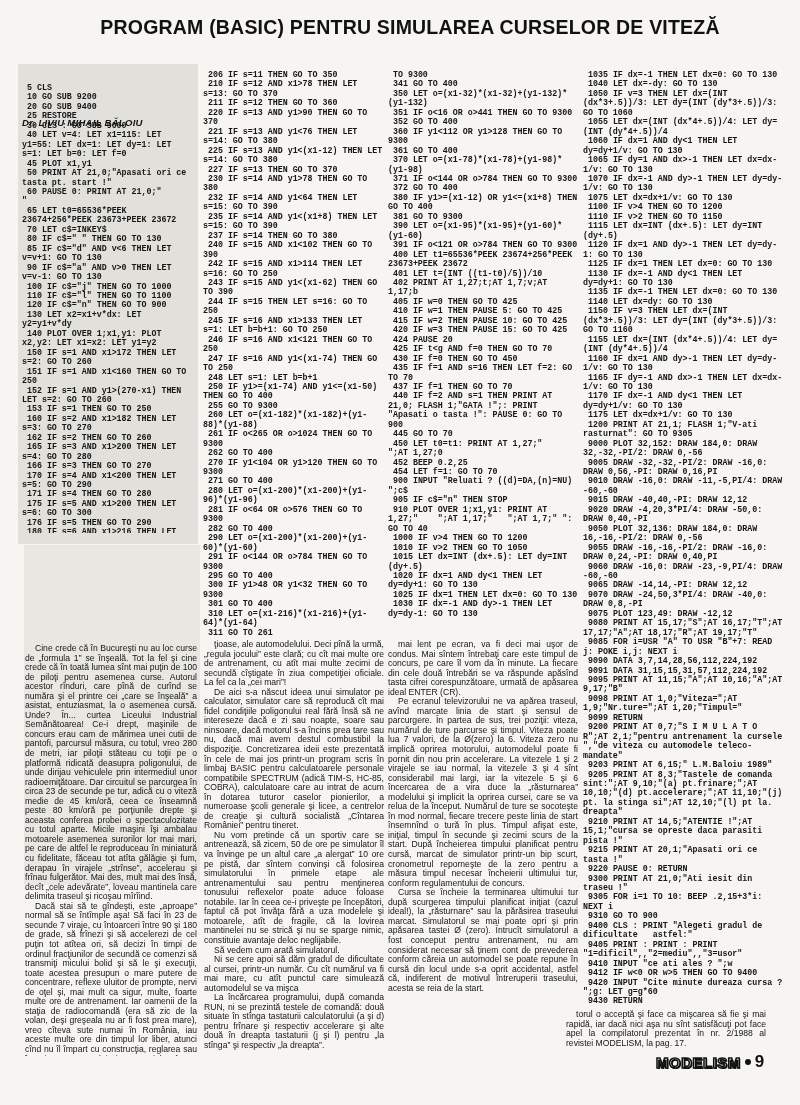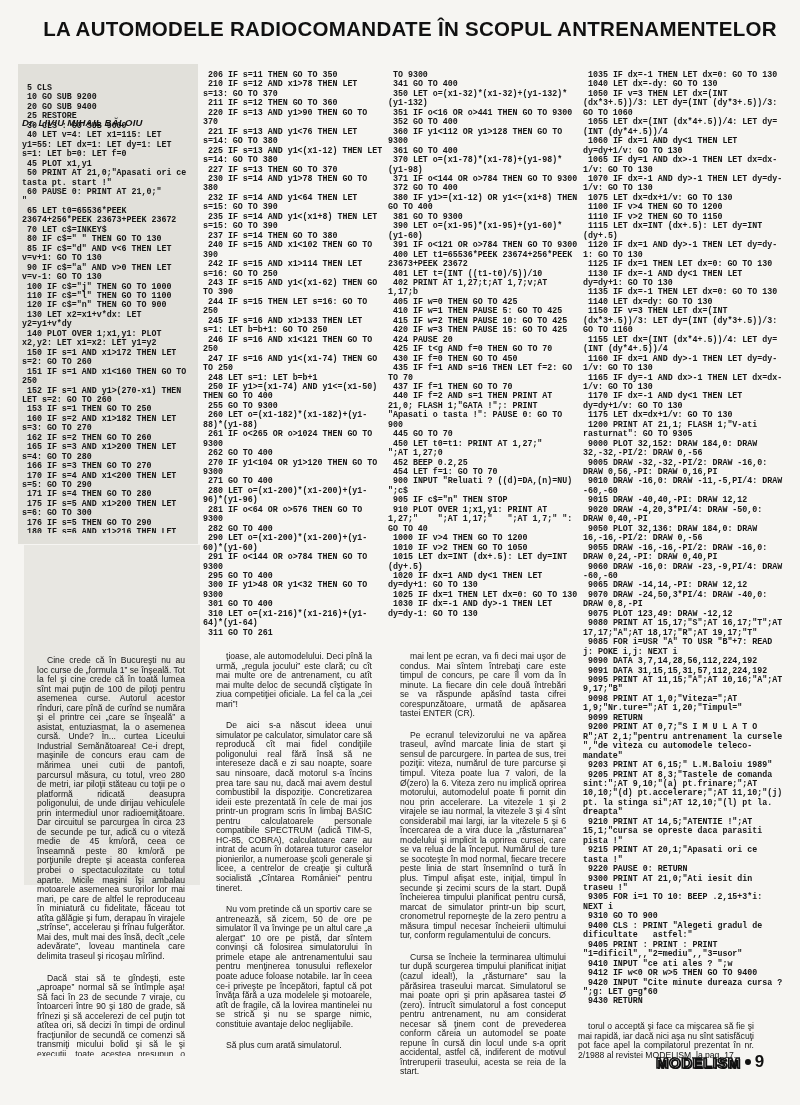--- a/index.html
+++ b/index.html
@@ -12,65 +12,65 @@
   .title .l2 { font-size: 20.5px; letter-spacing: 0.3px; line-height: 26px; }
 
   .shade { position: absolute; background: #cfcdc7; opacity: 0.55; }
 
   .col { position: absolute; font-family: "Liberation Mono", monospace; font-size: 8.3px; line-height: 9.45px; font-weight: bold; color: #161616; white-space: pre-wrap; overflow: hidden; }
   .code-line { display: block; }
 
   .author { position: absolute; left: 22px; top: 69px; font-family: "Liberation Sans", sans-serif; font-style: italic; font-weight: bold; font-size: 9.5px; letter-spacing: 0.3px; color: #111; margin-top: 48px; }
 
   .prose { position: absolute; font-family: "Liberation Sans", sans-serif; font-size: 8.6px; line-height: 9.55px; color: #151515; text-align: justify; hyphens: auto; overflow: hidden; }
-  .prose p { text-indent: 10px; margin: 12px; }
+  .prose p { text-indent: 10px; margin: 0; }
 
   .footer { position: absolute; left: 656px; top: 1052px; display: flex; align-items: center; gap: 4px; }
   .logo { font-family: "Liberation Sans", sans-serif; font-weight: bold; font-size: 15px; color: #f6f5f2; -webkit-text-stroke: 1.6px #111; letter-spacing: 0.5px; text-shadow: 1px 1px 0 #111; }
   .dot { width: 6px; height: 6px; border-radius: 50%; background: #111; }
   .pagenum { font-family: "Liberation Sans", sans-serif; font-weight: bold; font-size: 17px; color: #111; }
 </style>
 </head>
 <body>
 
 <div class="page">
 
   <div class="shade" style="left:18px;top:64px;width:180px;height:480px;"></div>
   <div class="shade" style="left:24px;top:545px;width:176px;height:340px;opacity:0.35;"></div>
 
   <div class="title">
-    <div class="l2">LA AUTOMODELE RADIOCOMANDATE ÎN SCOPUL ANTRENAMENTELOR</div>
+    <div class="l1">PROGRAM (BASIC) PENTRU SIMULAREA CURSELOR DE VITEZĂ</div>
   </div>
 
   <div class="author">Dr. LIVIU MIHAIL BĂLOIU</div>
 
   <div class="col" id="lc1" style="left:22px; top:83px; width:174px; height:450px;"><span class="code-line"> 5 CLS</span><span class="code-line"> 10 GO SUB 9200</span><span class="code-line"> 20 GO SUB 9400</span><span class="code-line"> 25 RESTORE</span><span class="code-line"> 30 CLS : GO SUB 9000</span><span class="code-line"> 40 LET v=4: LET x1=115: LET y1=55: LET dx=1: LET dy=1: LET s=1: LET b=0: LET f=0</span><span class="code-line"> 45 PLOT x1,y1</span><span class="code-line"> 50 PRINT AT 21,0;"Apasati ori ce tasta pt. start !"</span><span class="code-line"> 60 PAUSE 0: PRINT AT 21,0;"                              "</span><span class="code-line"> 65 LET t0=65536*PEEK 23674+256*PEEK 23673+PEEK 23672</span><span class="code-line"> 70 LET c$=INKEY$</span><span class="code-line"> 80 IF c$=" " THEN GO TO 130</span><span class="code-line"> 85 IF c$="d" AND v&lt;6 THEN LET v=v+1: GO TO 130</span><span class="code-line"> 90 IF c$="a" AND v&gt;0 THEN LET v=v-1: GO TO 130</span><span class="code-line"> 100 IF c$="j" THEN GO TO 1000</span><span class="code-line"> 110 IF c$="l" THEN GO TO 1100</span><span class="code-line"> 120 IF c$="n" THEN GO TO 900</span><span class="code-line"> 130 LET x2=x1+v*dx: LET y2=y1+v*dy</span><span class="code-line"> 140 PLOT OVER 1;x1,y1: PLOT x2,y2: LET x1=x2: LET y1=y2</span><span class="code-line"> 150 IF s=1 AND x1&gt;172 THEN LET s=2: GO TO 260</span><span class="code-line"> 151 IF s=1 AND x1&lt;160 THEN GO TO 250</span><span class="code-line"> 152 IF s=1 AND y1&gt;(270-x1) THEN LET s=2: GO TO 260</span><span class="code-line"> 153 IF s=1 THEN GO TO 250</span><span class="code-line"> 160 IF s=2 AND x1&gt;182 THEN LET s=3: GO TO 270</span><span class="code-line"> 162 IF s=2 THEN GO TO 260</span><span class="code-line"> 165 IF s=3 AND x1&gt;200 THEN LET s=4: GO TO 280</span><span class="code-line"> 166 IF s=3 THEN GO TO 270</span><span class="code-line"> 170 IF s=4 AND x1&lt;200 THEN LET s=5: GO TO 290</span><span class="code-line"> 171 IF s=4 THEN GO TO 280</span><span class="code-line"> 175 IF s=5 AND x1&gt;200 THEN LET s=6: GO TO 300</span><span class="code-line"> 176 IF s=5 THEN GO TO 290</span><span class="code-line"> 180 IF s=6 AND x1&gt;216 THEN LET s=7: GO TO 310</span></div>
 
   <div class="col" id="lc2" style="left:203px; top:70px; width:183px; height:566px;"><span class="code-line"> 206 IF s=11 THEN GO TO 350</span><span class="code-line"> 210 IF s=12 AND x1&gt;78 THEN LET s=13: GO TO 370</span><span class="code-line"> 211 IF s=12 THEN GO TO 360</span><span class="code-line"> 220 IF s=13 AND y1&gt;90 THEN GO TO 370</span><span class="code-line"> 221 IF s=13 AND y1&lt;76 THEN LET s=14: GO TO 380</span><span class="code-line"> 225 IF s=13 AND y1&lt;(x1-12) THEN LET s=14: GO TO 380</span><span class="code-line"> 227 IF s=13 THEN GO TO 370</span><span class="code-line"> 230 IF s=14 AND y1&gt;78 THEN GO TO 380</span><span class="code-line"> 232 IF s=14 AND y1&lt;64 THEN LET s=15: GO TO 390</span><span class="code-line"> 235 IF s=14 AND y1&lt;(x1+8) THEN LET s=15: GO TO 390</span><span class="code-line"> 237 IF s=14 THEN GO TO 380</span><span class="code-line"> 240 IF s=15 AND x1&lt;102 THEN GO TO 390</span><span class="code-line"> 242 IF s=15 AND x1&gt;114 THEN LET s=16: GO TO 250</span><span class="code-line"> 243 IF s=15 AND y1&lt;(x1-62) THEN GO TO 390</span><span class="code-line"> 244 IF s=15 THEN LET s=16: GO TO 250</span><span class="code-line"> 245 IF s=16 AND x1&gt;133 THEN LET s=1: LET b=b+1: GO TO 250</span><span class="code-line"> 246 IF s=16 AND x1&lt;121 THEN GO TO 250</span><span class="code-line"> 247 IF s=16 AND y1&lt;(x1-74) THEN GO TO 250</span><span class="code-line"> 248 LET s=1: LET b=b+1</span><span class="code-line"> 250 IF y1&gt;=(x1-74) AND y1&lt;=(x1-50) THEN GO TO 400</span><span class="code-line"> 255 GO TO 9300</span><span class="code-line"> 260 LET o=(x1-182)*(x1-182)+(y1-88)*(y1-88)</span><span class="code-line"> 261 IF o&lt;265 OR o&gt;1024 THEN GO TO 9300</span><span class="code-line"> 262 GO TO 400</span><span class="code-line"> 270 IF y1&lt;104 OR y1&gt;120 THEN GO TO 9300</span><span class="code-line"> 271 GO TO 400</span><span class="code-line"> 280 LET o=(x1-200)*(x1-200)+(y1-96)*(y1-96)</span><span class="code-line"> 281 IF o&lt;64 OR o&gt;576 THEN GO TO 9300</span><span class="code-line"> 282 GO TO 400</span><span class="code-line"> 290 LET o=(x1-200)*(x1-200)+(y1-60)*(y1-60)</span><span class="code-line"> 291 IF o&lt;144 OR o&gt;784 THEN GO TO 9300</span><span class="code-line"> 295 GO TO 400</span><span class="code-line"> 300 IF y1&gt;48 OR y1&lt;32 THEN GO TO 9300</span><span class="code-line"> 301 GO TO 400</span><span class="code-line"> 310 LET o=(x1-216)*(x1-216)+(y1-64)*(y1-64)</span><span class="code-line"> 311 GO TO 261</span></div>
 
   <div class="col" id="lc3" style="left:388px; top:70px; width:192px; height:566px;"><span class="code-line"> TO 9300</span><span class="code-line"> 341 GO TO 400</span><span class="code-line"> 350 LET o=(x1-32)*(x1-32)+(y1-132)*(y1-132)</span><span class="code-line"> 351 IF o&lt;16 OR o&gt;441 THEN GO TO 9300</span><span class="code-line"> 352 GO TO 400</span><span class="code-line"> 360 IF y1&lt;112 OR y1&gt;128 THEN GO TO 9300</span><span class="code-line"> 361 GO TO 400</span><span class="code-line"> 370 LET o=(x1-78)*(x1-78)+(y1-98)*(y1-98)</span><span class="code-line"> 371 IF o&lt;144 OR o&gt;784 THEN GO TO 9300</span><span class="code-line"> 372 GO TO 400</span><span class="code-line"> 380 IF y1&gt;=(x1-12) OR y1&lt;=(x1+8) THEN GO TO 400</span><span class="code-line"> 381 GO TO 9300</span><span class="code-line"> 390 LET o=(x1-95)*(x1-95)+(y1-60)*(y1-60)</span><span class="code-line"> 391 IF o&lt;121 OR o&gt;784 THEN GO TO 9300</span><span class="code-line"> 400 LET t1=65536*PEEK 23674+256*PEEK 23673+PEEK 23672</span><span class="code-line"> 401 LET t=(INT ((t1-t0)/5))/10</span><span class="code-line"> 402 PRINT AT 1,27;t;AT 1,7;v;AT 1,17;b</span><span class="code-line"> 405 IF w=0 THEN GO TO 425</span><span class="code-line"> 410 IF w=1 THEN PAUSE 5: GO TO 425</span><span class="code-line"> 415 IF w=2 THEN PAUSE 10: GO TO 425</span><span class="code-line"> 420 IF w=3 THEN PAUSE 15: GO TO 425</span><span class="code-line"> 424 PAUSE 20</span><span class="code-line"> 425 IF t&lt;g AND f=0 THEN GO TO 70</span><span class="code-line"> 430 IF f=0 THEN GO TO 450</span><span class="code-line"> 435 IF f=1 AND s=16 THEN LET f=2: GO TO 70</span><span class="code-line"> 437 IF f=1 THEN GO TO 70</span><span class="code-line"> 440 IF f=2 AND s=1 THEN PRINT AT 21,0; FLASH 1;"GATA !";: PRINT "Apasati o tasta !": PAUSE 0: GO TO 900</span><span class="code-line"> 445 GO TO 70</span><span class="code-line"> 450 LET t0=t1: PRINT AT 1,27;"    ";AT 1,27;0</span><span class="code-line"> 452 BEEP 0.2,25</span><span class="code-line"> 454 LET f=1: GO TO 70</span><span class="code-line"> 900 INPUT "Reluati ? ((d)=DA,(n)=NU) ";c$</span><span class="code-line"> 905 IF c$="n" THEN STOP</span><span class="code-line"> 910 PLOT OVER 1;x1,y1: PRINT AT 1,27;"    ";AT 1,17;"   ";AT 1,7;" ": GO TO 40</span><span class="code-line"> 1000 IF v&gt;4 THEN GO TO 1200</span><span class="code-line"> 1010 IF v&gt;2 THEN GO TO 1050</span><span class="code-line"> 1015 LET dx=INT (dx+.5): LET dy=INT (dy+.5)</span><span class="code-line"> 1020 IF dx=1 AND dy&lt;1 THEN LET dy=dy+1: GO TO 130</span><span class="code-line"> 1025 IF dx=1 THEN LET dx=0: GO TO 130</span><span class="code-line"> 1030 IF dx=-1 AND dy&gt;-1 THEN LET dy=dy-1: GO TO 130</span></div>
 
   <div class="col" id="lc4" style="left:583px; top:70px; width:200px; height:976px;"><span class="code-line"> 1035 IF dx=-1 THEN LET dx=0: GO TO 130</span><span class="code-line"> 1040 LET dx=-dy: GO TO 130</span><span class="code-line"> 1050 IF v=3 THEN LET dx=(INT (dx*3+.5))/3: LET dy=(INT (dy*3+.5))/3: GO TO 1060</span><span class="code-line"> 1055 LET dx=(INT (dx*4+.5))/4: LET dy=(INT (dy*4+.5))/4</span><span class="code-line"> 1060 IF dx=1 AND dy&lt;1 THEN LET dy=dy+1/v: GO TO 130</span><span class="code-line"> 1065 IF dy=1 AND dx&gt;-1 THEN LET dx=dx-1/v: GO TO 130</span><span class="code-line"> 1070 IF dx=-1 AND dy&gt;-1 THEN LET dy=dy-1/v: GO TO 130</span><span class="code-line"> 1075 LET dx=dx+1/v: GO TO 130</span><span class="code-line"> 1100 IF v&gt;4 THEN GO TO 1200</span><span class="code-line"> 1110 IF v&gt;2 THEN GO TO 1150</span><span class="code-line"> 1115 LET dx=INT (dx+.5): LET dy=INT (dy+.5)</span><span class="code-line"> 1120 IF dx=1 AND dy&gt;-1 THEN LET dy=dy-1: GO TO 130</span><span class="code-line"> 1125 IF dx=1 THEN LET dx=0: GO TO 130</span><span class="code-line"> 1130 IF dx=-1 AND dy&lt;1 THEN LET dy=dy+1: GO TO 130</span><span class="code-line"> 1135 IF dx=-1 THEN LET dx=0: GO TO 130</span><span class="code-line"> 1140 LET dx=dy: GO TO 130</span><span class="code-line"> 1150 IF v=3 THEN LET dx=(INT (dx*3+.5))/3: LET dy=(INT (dy*3+.5))/3: GO TO 1160</span><span class="code-line"> 1155 LET dx=(INT (dx*4+.5))/4: LET dy=(INT (dy*4+.5))/4</span><span class="code-line"> 1160 IF dx=1 AND dy&gt;-1 THEN LET dy=dy-1/v: GO TO 130</span><span class="code-line"> 1165 IF dy=-1 AND dx&gt;-1 THEN LET dx=dx-1/v: GO TO 130</span><span class="code-line"> 1170 IF dx=-1 AND dy&lt;1 THEN LET dy=dy+1/v: GO TO 130</span><span class="code-line"> 1175 LET dx=dx+1/v: GO TO 130</span><span class="code-line"> 1200 PRINT AT 21,1; FLASH 1;"V-ati rasturnat": GO TO 9305</span><span class="code-line"> 9000 PLOT 32,152: DRAW 184,0: DRAW 32,-32,-PI/2: DRAW 0,-56</span><span class="code-line"> 9005 DRAW -32,-32,-PI/2: DRAW -16,0: DRAW 0,56,-PI: DRAW 0,16,PI</span><span class="code-line"> 9010 DRAW -16,0: DRAW -11,-5,PI/4: DRAW -60,-60</span><span class="code-line"> 9015 DRAW -40,40,-PI: DRAW 12,12</span><span class="code-line"> 9020 DRAW -4,20,3*PI/4: DRAW -50,0: DRAW 0,40,-PI</span><span class="code-line"> 9050 PLOT 32,136: DRAW 184,0: DRAW 16,-16,-PI/2: DRAW 0,-56</span><span class="code-line"> 9055 DRAW -16,-16,-PI/2: DRAW -16,0: DRAW 0,24,-PI: DRAW 0,40,PI</span><span class="code-line"> 9060 DRAW -16,0: DRAW -23,-9,PI/4: DRAW -60,-60</span><span class="code-line"> 9065 DRAW -14,14,-PI: DRAW 12,12</span><span class="code-line"> 9070 DRAW -24,50,3*PI/4: DRAW -40,0: DRAW 0,8,-PI</span><span class="code-line"> 9075 PLOT 123,49: DRAW -12,12</span><span class="code-line"> 9080 PRINT AT 15,17;"S";AT 16,17;"T";AT 17,17;"A";AT 18,17;"R";AT 19,17;"T"</span><span class="code-line"> 9085 FOR i=USR "A" TO USR "B"+7: READ j: POKE i,j: NEXT i</span><span class="code-line"> 9090 DATA 3,7,14,28,56,112,224,192</span><span class="code-line"> 9091 DATA 31,15,15,31,57,112,224,192</span><span class="code-line"> 9095 PRINT AT 11,15;"A";AT 10,16;"A";AT 9,17;"B"</span><span class="code-line"> 9098 PRINT AT 1,0;"Viteza=";AT 1,9;"Nr.ture=";AT 1,20;"Timpul="</span><span class="code-line"> 9099 RETURN</span><span class="code-line"> 9200 PRINT AT 0,7;"S I M U L A T O R";AT 2,1;"pentru antrenament la cursele ","de viteza cu automodele teleco-          mandate"</span><span class="code-line"> 9203 PRINT AT 6,15;" L.M.Baloiu 1989"</span><span class="code-line"> 9205 PRINT AT 8,3;"Tastele de comanda sint:";AT 9,10;"(a) pt.frinare;";AT 10,10;"(d) pt.accelerare;";AT 11,10;"(j) pt. la stinga si";AT 12,10;"(l) pt la. dreapta"</span><span class="code-line"> 9210 PRINT AT 14,5;"ATENTIE !";AT 15,1;"cursa se opreste daca parasiti   pista !"</span><span class="code-line"> 9215 PRINT AT 20,1;"Apasati ori ce tasta !"</span><span class="code-line"> 9220 PAUSE 0: RETURN</span><span class="code-line"> 9300 PRINT AT 21,0;"Ati iesit din traseu !"</span><span class="code-line"> 9305 FOR i=1 TO 10: BEEP .2,15+3*i: NEXT i</span><span class="code-line"> 9310 GO TO 900</span><span class="code-line"> 9400 CLS : PRINT "Alegeti gradul de dificultate   astfel:"</span><span class="code-line"> 9405 PRINT : PRINT : PRINT "1=dificil",,"2=mediu",,"3=usor"</span><span class="code-line"> 9410 INPUT "ce ati ales ? ";w</span><span class="code-line"> 9412 IF w&lt;0 OR w&gt;5 THEN GO TO 9400</span><span class="code-line"> 9420 INPUT "Cite minute dureaza cursa ? ";g: LET g=g*60</span><span class="code-line"> 9430 RETURN</span></div>
 
   <div class="prose" id="pc1" style="left:25px; top:644px; width:172px; height:412px;">
       <p>Cine crede că în Bucureşti nu au loc curse de „formula 1” se înşeală. Tot la fel şi cine crede că în toată lumea sînt mai puţin de 100 de piloţi pentru asemenea curse. Autorul acestor rînduri, care pînă de curînd se număra şi el printre cei „care se înşeală” a asistat, entuziasmat, la o asemenea cursă. Unde? În... curtea Liceului Industrial Semănătoarea! Ce-i drept, maşinile de concurs erau cam de mărimea unei cutii de pantofi, parcursul măsura, cu totul, vreo 280 de metri, iar piloţii stăteau cu toţii pe o platformă ridicată deasupra poligonului, de unde dirijau vehiculele prin intermediul unor radioemiţătoare. Dar circuitul se parcurgea în circa 23 de secunde pe tur, adică cu o viteză medie de 45 km/oră, ceea ce înseamnă peste 80 km/oră pe porţiunile drepte şi aceasta conferea probei o spectaculozitate cu totul aparte. Micile maşini îşi ambalau motoarele asemenea surorilor lor mai mari, pe care de altfel le reproduceau în miniatură cu fidelitate, făceau tot atîta gălăgie şi fum, derapau în virajele „strînse”, accelerau şi frînau fulgerător. Mai des, mult mai des însă, decît „cele adevărate”, loveau mantinela care delimita traseul şi ricoşau mîrîind.</p>
       <p>Dacă stai să te gîndeşti, este „aproape” normal să se întîmple aşa! Să faci în 23 de secunde 7 viraje, cu întoarceri între 90 şi 180 de grade, să frînezi şi să accelerezi de cel puţin tot atîtea ori, să decizi în timpi de ordinul fracţiunilor de secundă ce comenzi să transmiţi micului bolid şi să le şi execuţii, toate acestea presupun o mare putere de concentrare, reflexe uluitor de prompte, nervi de oţel şi, mai mult ca sigur, multe, foarte multe ore de antrenament. Iar oamenii de la staţia de radiocomandă (era să zic de la volan, deşi greşeala nu ar fi fost prea mare), vreo cîteva sute numai în România, iau aceste multe ore din timpul lor liber, atunci cînd nu îl împart cu construcţia, reglarea sau întreţinerea motorului şi angrenajelor, foarte sofisticate şi preten-</p>
     </div>
 
   <div class="prose" id="pc2" style="left:204px; top:640px; width:180px; height:416px;">
-      <p>ţioase, ale automodelului. Deci pînă la urmă, „regula jocului” este clară; cu cît mai multe ore de antrenament, cu atît mai multe deloc de secundă cîştigate în ziua competiţiei oficiale. La fel ca la „cei mari”!</p>
+      <p>ţioase, ale automodelului. Deci pînă la urmă, „regula jocului” este clară; cu cît mai multe ore de antrenament, cu atît mai multe zecimi de secundă cîştigate în ziua competiţiei oficiale. La fel ca la „cei mari”!</p>
       <p>De aici s-a născut ideea unui simulator pe calculator, simulator care să reproducă cît mai fidel condiţiile poligonului real fără însă să ne intereseze dacă e zi sau noapte, soare sau ninsoare, dacă motorul s-a încins prea tare sau nu, dacă mai avem destul combustibil la dispoziţie. Concretizarea ideii este prezentată în cele de mai jos printr-un program scris în limbaj BASIC pentru calculatoarele personale compatibile SPECTRUM (adică TIM-S, HC-85, COBRA), calculatoare care au intrat de acum în dotarea tuturor caselor pionierilor, a numeroase şcoli generale şi licee, a centrelor de creaţie şi cultură socialistă „Cîntarea României” pentru tineret.</p>
       <p>Nu vom pretinde că un sportiv care se antrenează, să zicem, 50 de ore pe simulator îl va învinge pe un altul care „a alergat” 10 ore pe pistă, dar sîntem convinşi că folosirea simulatorului în primele etape ale antrenamentului sau pentru menţinerea tonusului reflexelor poate aduce foloase notabile. Iar în ceea ce-i priveşte pe începători, faptul că pot învăţa fără a uza modelele şi motoarele, atît de fragile, că la lovirea mantinelei nu se strică şi nu se sparge nimic, constituie avantaje deloc neglijabile.</p>
-      <p>Să plus cum arată simulatorul.</p>
+      <p>Să vedem cum arată simulatorul.</p>
       <p>Ni se cere apoi să dăm gradul de dificultate al cursei, printr-un număr. Cu cît numărul va fi mai mare, cu atît punctul care simulează automodelul se va mişca</p>
       <p>La încărcarea programului, după comanda RUN, ni se prezintă testele de comandă: două situate în stînga tastaturii calculatorului (a şi d) pentru frînare şi respectiv accelerare şi alte două în dreapta tastaturii (j şi l) pentru „la stînga” şi respectiv „la dreapta”.</p>
     </div>
 
   <div class="prose" id="pc3" style="left:388px; top:640px; width:190px; height:436px;">
-      <p>mai lent pe ecran, va fi deci mai uşor de condus. Mai sîntem întrebaţi care este timpul de concurs, pe care îl vom da în minute. La fiecare din cele două întrebări se va răspunde apăsînd tasta cifrei corespunzătoare, urmată de apăsarea tastei ENTER (CR).</p>
+      <p>mai lent pe ecran, va fi deci mai uşor de condus. Mai sîntem întrebaţi care este timpul de concurs, pe care îl vom da în minute. La fiecare din cele două întrebări se va răspunde apăsînd tasta cifrei corespunzătoare, urmată de apăsarea ideal ENTER (CR).</p>
       <p>Pe ecranul televizorului ne va apărea traseul, avînd marcate linia de start şi sensul de parcurgere. În partea de sus, trei poziţii: viteza, numărul de ture parcurse şi timpul. Viteza poate lua 7 valori, de la Ø(zero) la 6. Viteza zero nu implică oprirea motorului, automodelul poate fi pornit din nou prin accelerare. La vitezele 1 şi 2 virajele se iau normal, la vitezele 3 şi 4 sînt considerabil mai largi, iar la vitezele 5 şi 6 încercarea de a vira duce la „răsturnarea” modelului şi implicit la oprirea cursei, care se va relua de la început. Numărul de ture se socoteşte în mod normal, fiecare trecere peste linia de start însemnînd o tură în plus. Timpul afişat este, iniţial, timpul în secunde şi zecimi scurs de la start. După încheierea timpului planificat pentru cursă, marcat de simulator printr-un bip scurt, cronometrul reporneşte de la zero pentru a măsura timpul necesar încheierii ultimului tur, conform regulamentului de concurs.</p>
       <p>Cursa se încheie la terminarea ultimului tur după scurgerea timpului planificat iniţiat (cazul ideal!), la „răsturnare” sau la părăsirea traseului marcat. Simulatorul se mai poate opri şi prin apăsarea tastei Ø (zero). Întrucît simulatorul a fost conceput pentru antrenament, nu am considerat necesar să ţinem cont de prevederea conform căreia un automodel se poate repune în cursă din locul unde s-a oprit accidental, astfel că, indiferent de motivul întreruperii traseului, acesta se reia de la start.</p>
     </div>
 
   <div class="prose" id="pc4" style="left:566px; top:1010px; width:200px; height:52px;">
       <p>torul o acceptă şi face ca mişcarea să fie şi mai rapidă, iar dacă nici aşa nu sînt satisfăcuţi pot face apel la compilatorul prezentat în nr. 2/1988 al revistei MODELISM, la pag. 17.</p>
     </div>
 
   <div class="footer">
     <span class="logo">MODELISM</span>

